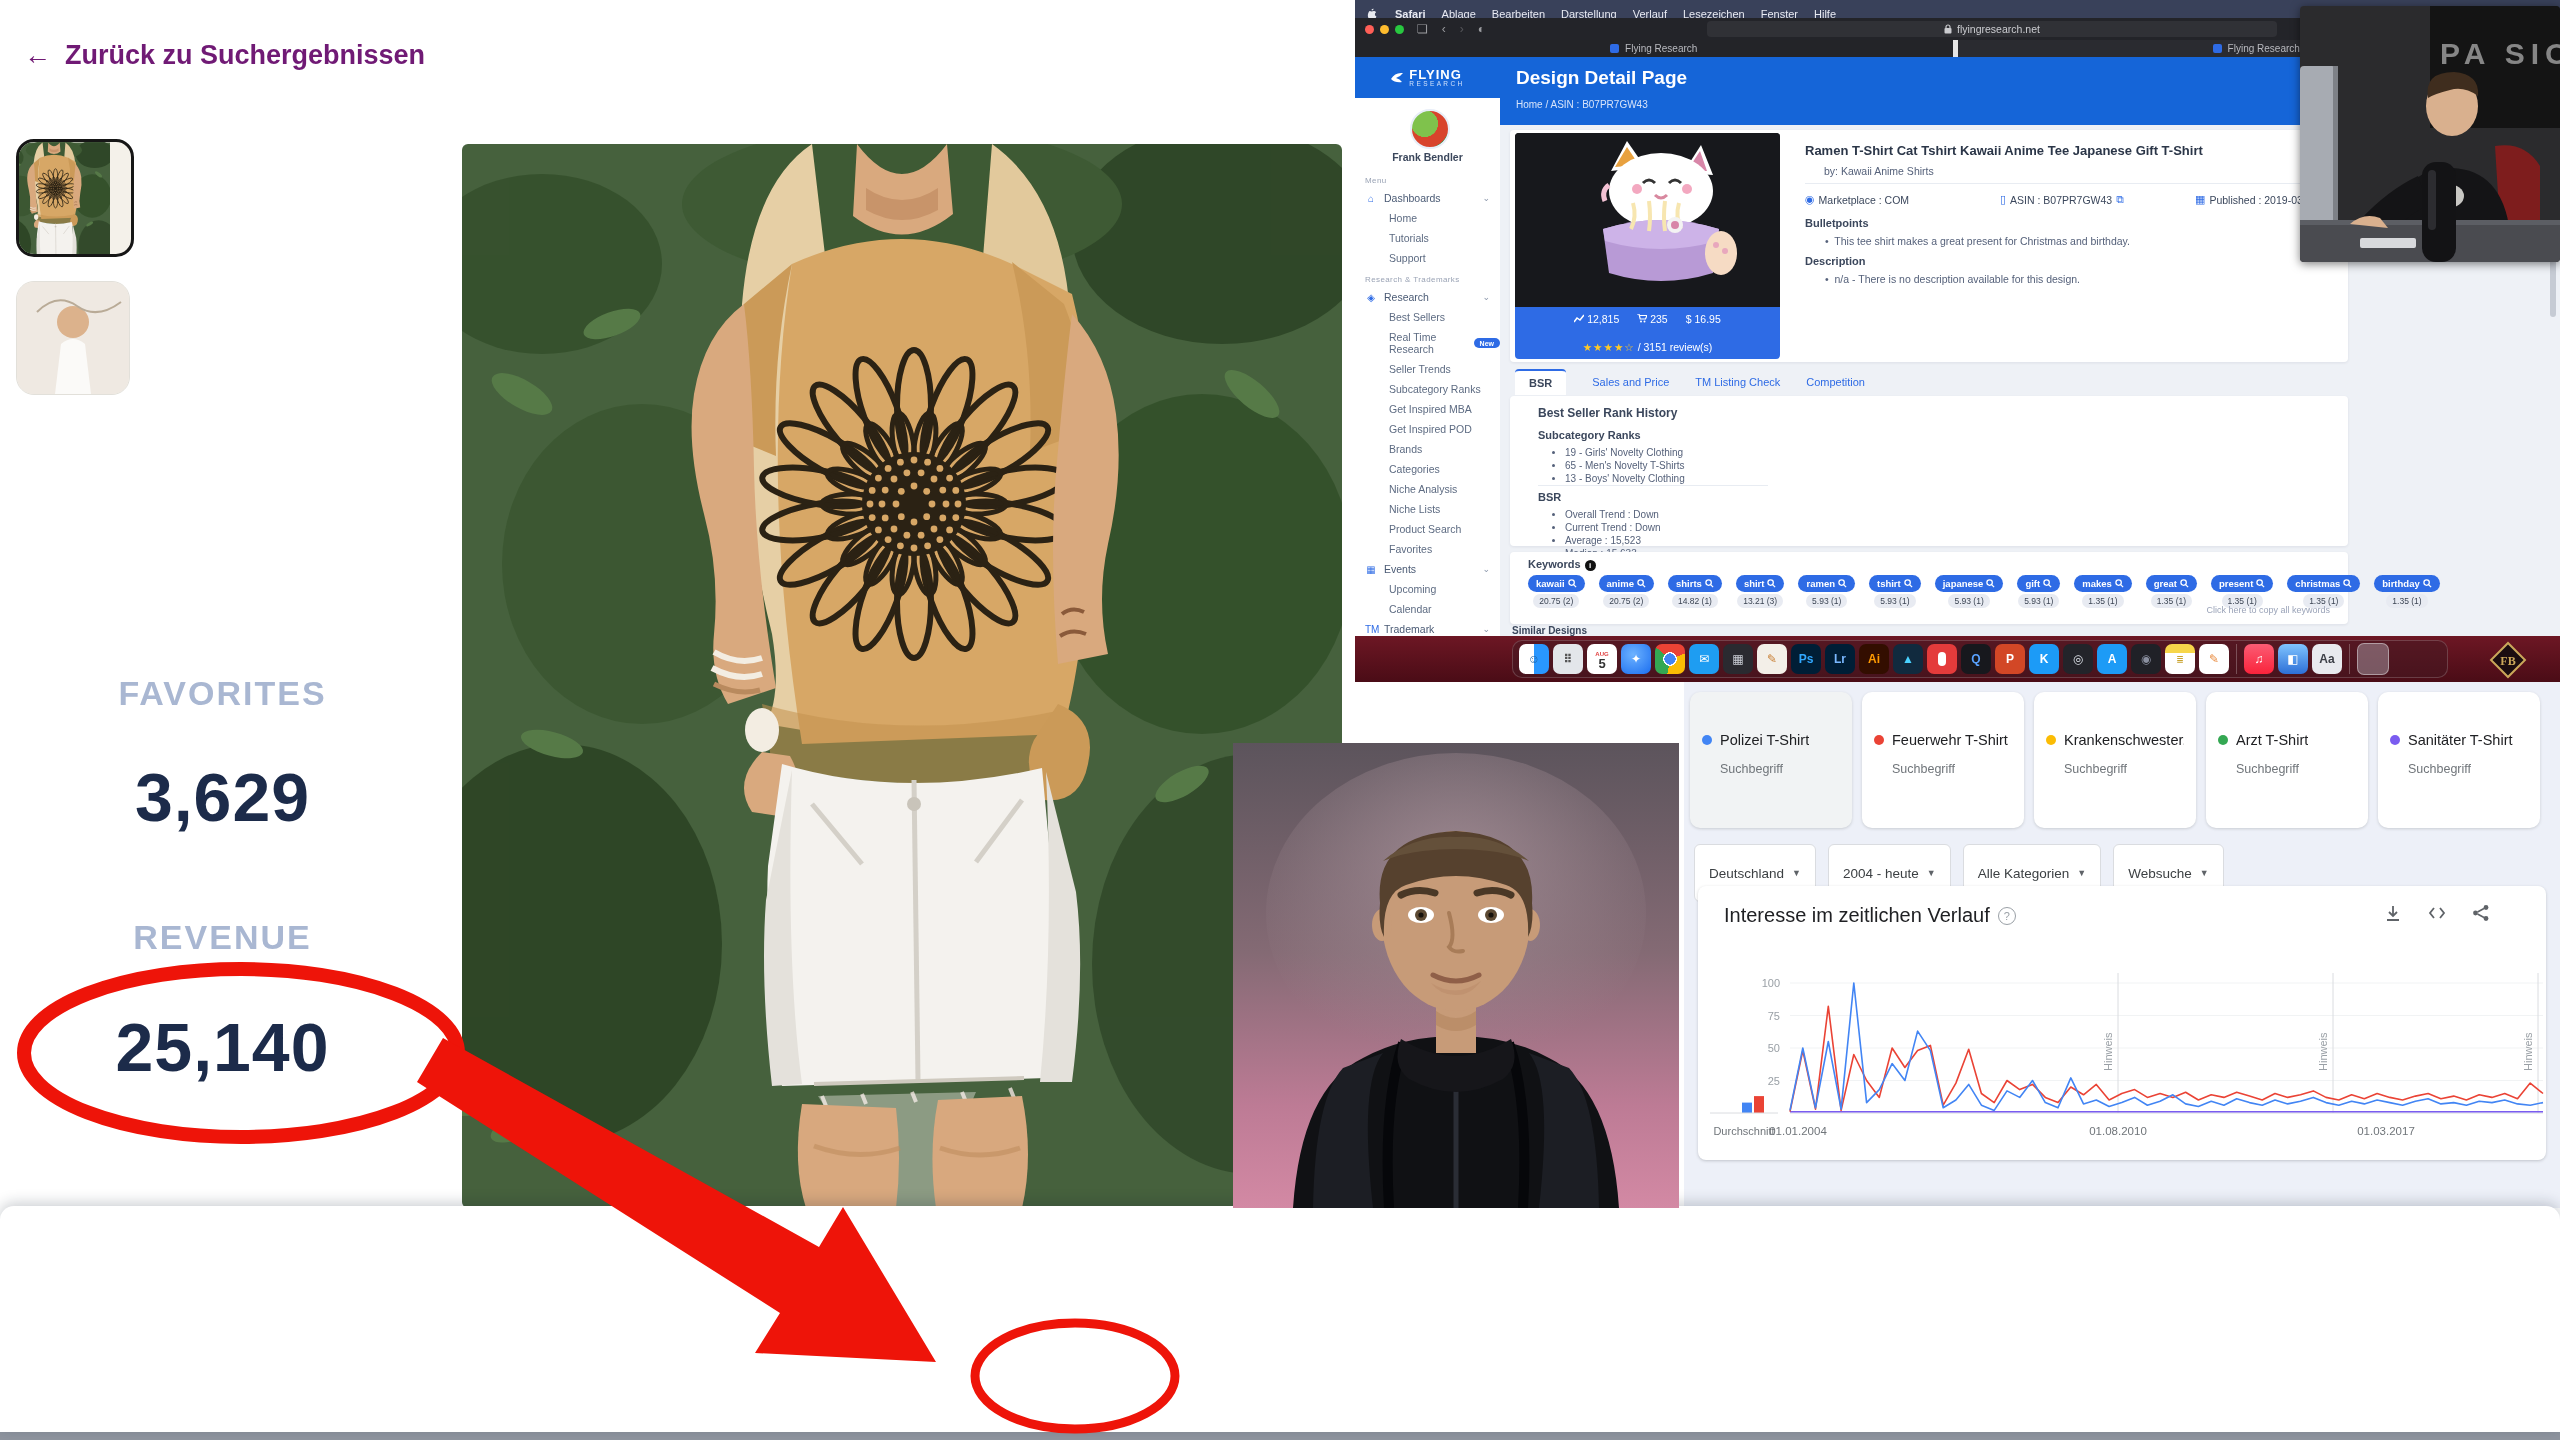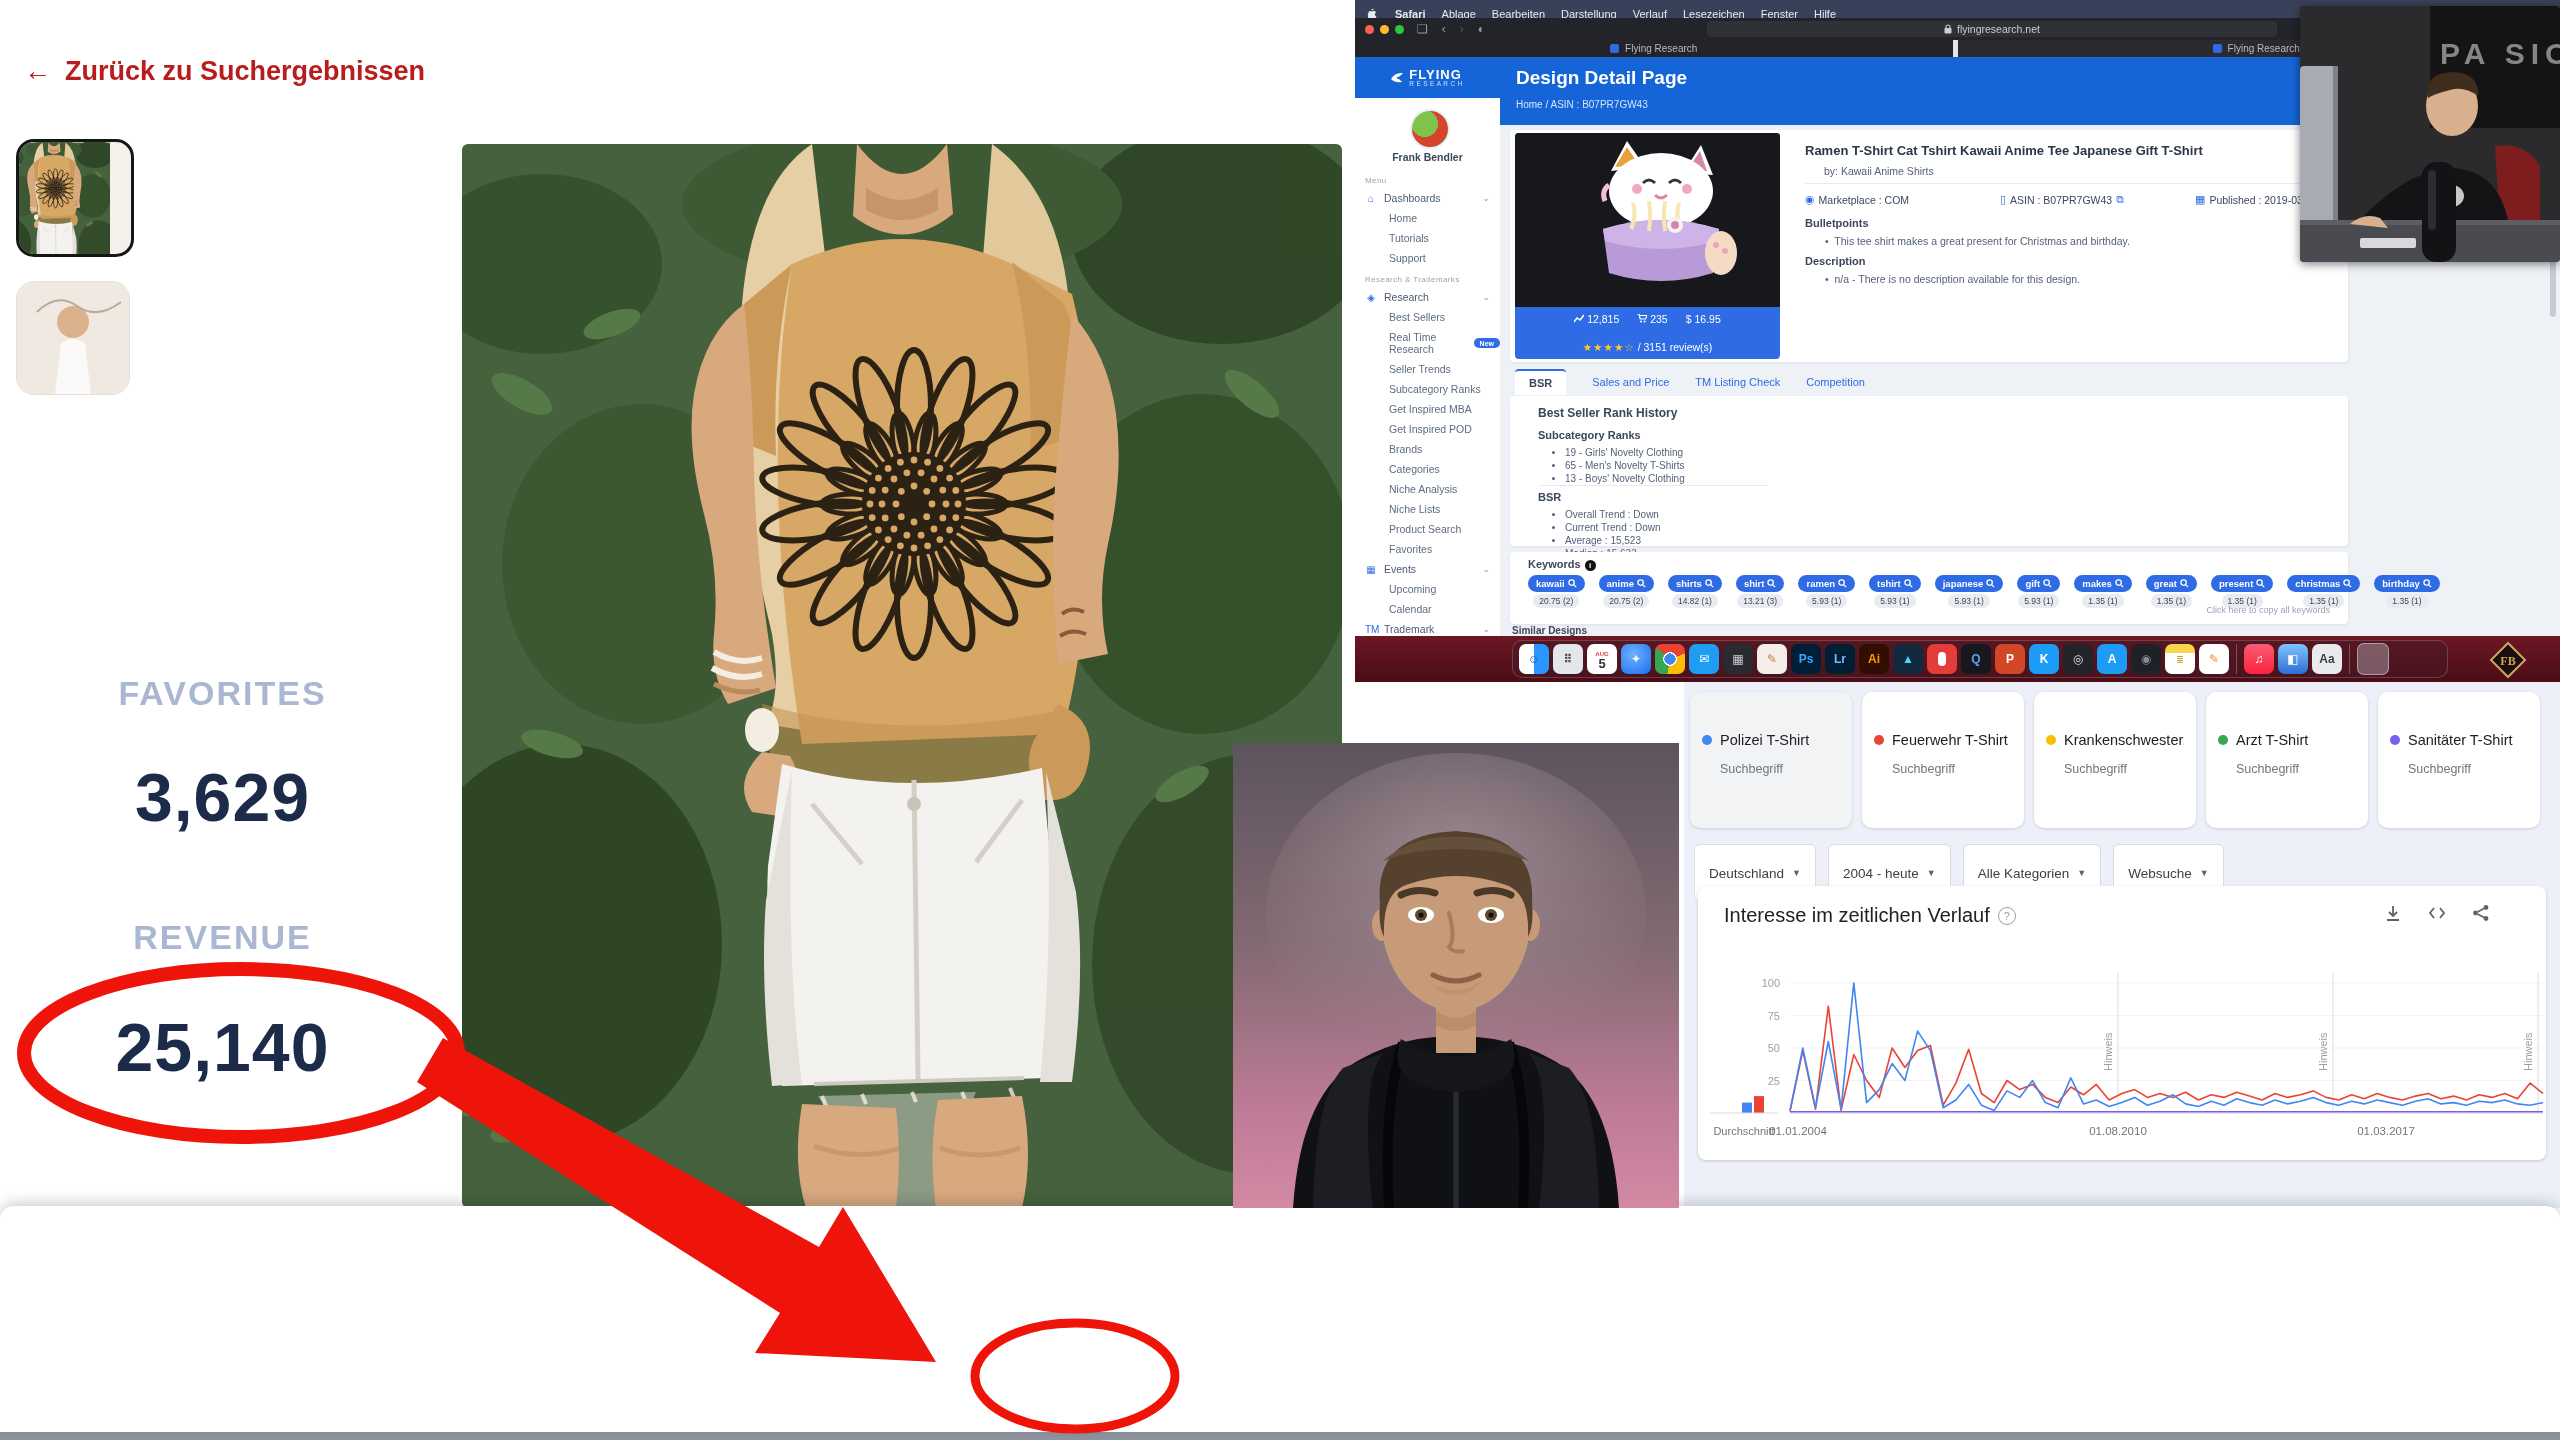--- a/index.html
+++ b/index.html
@@ -1,20 +1,20 @@
 <!DOCTYPE html>
 <html><head>
 <meta charset="utf-8">
 <style>
   html,body{margin:0;padding:0;}
   body{width:2560px;height:1440px;overflow:hidden;position:relative;background:#fff;
        font-family:"Liberation Sans","DejaVu Sans",sans-serif;}
   .abs{position:absolute;}
   
-  #back-link{left:24px;top:56px;font-size:27px;font-weight:600;color:#b91c1c;cursor:pointer;}
+  #back-link{left:24px;top:40px;font-size:27px;font-weight:600;color:#701a75;cursor:pointer;}
   #back-link .arr{margin-right:14px;font-weight:400;}
   .thumb{left:16px;width:112px;height:112px;border-radius:18px;overflow:hidden;cursor:pointer;background:#f4f1ea;}
   #thumb-1{top:139px;border:3px solid #161616;}
   #thumb-2{top:281px;border:1px solid #e2e0da;}
   #photo-main{left:462px;top:144px;width:880px;height:1064px;border-radius:6px;overflow:hidden;}
   #left-stats{left:0;top:660px;width:445px;text-align:center;}
   .stat-label{font-size:34px;font-weight:700;letter-spacing:2px;color:#a9b7d2;}
   .stat-value{font-size:68px;font-weight:700;color:#1c2b4a;letter-spacing:1px;}
   #fav-label{position:absolute;left:0;top:14px;width:445px;}
   #fav-value{position:absolute;left:0;top:98px;width:445px;}

